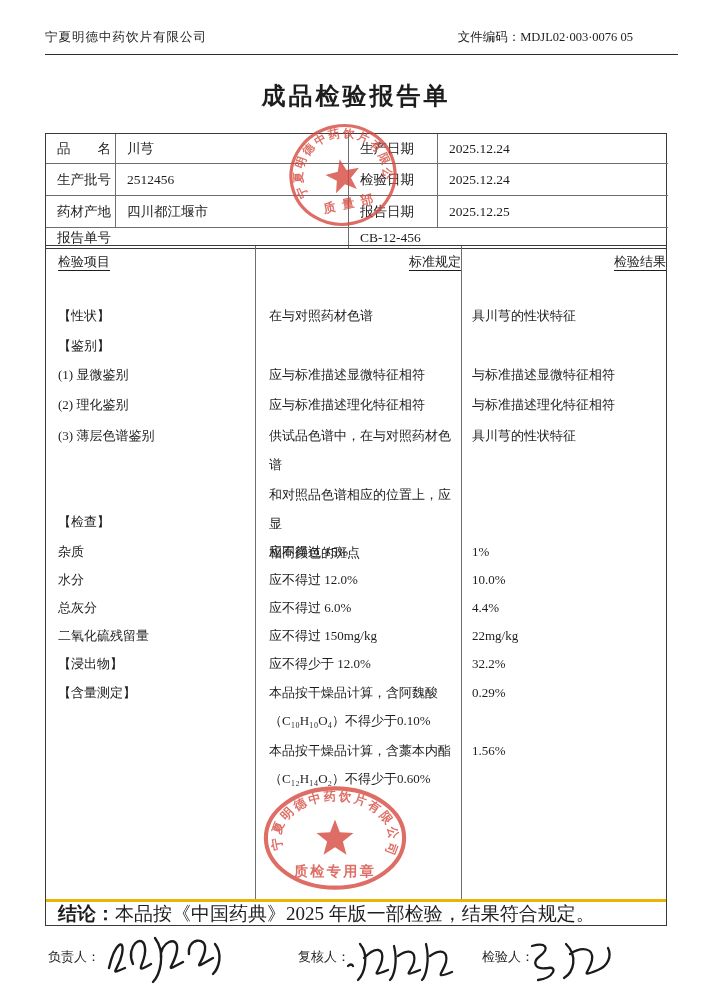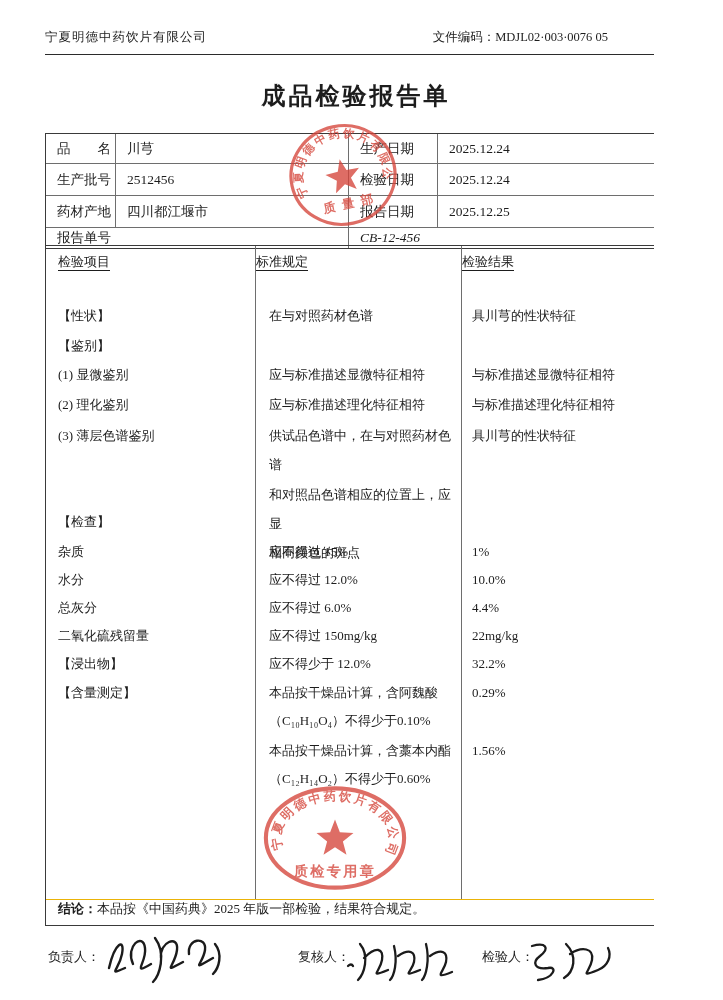--- a/index.html
+++ b/index.html
@@ -1,50 +1,50 @@
 <!DOCTYPE html>
 <html><head>
 <meta charset="utf-8">
 <style>
   html,body{margin:0;padding:0;background:#ffffff;}
   .page{position:relative;width:654px;height:1000px;background:#ffffff;overflow:hidden;
-        font-family:"Liberation Serif","DejaVu Serif",serif;color:#1d1d1d;}
+        font-family:"Liberation Serif","DejaVu Serif",serif;color:#1d1d1d;padding-left:25px;}
   .abs{position:absolute;}
   
   .company{left:45px;top:29px;font-size:12.5px;letter-spacing:1px;}
   .doccode{right:46px;top:29px;font-size:12.5px;}
   .header-rule{left:45px;top:54px;width:633px;height:0;border-top:1.4px solid #2b2b2b;}
   .title{left:45px;top:80px;width:622px;text-align:center;font-size:24px;font-weight:bold;letter-spacing:3px;}
   
   .info-table{left:45px;top:133px;width:622px;border:1.3px solid #3a3a3a;display:grid;
               grid-template-columns:70px 233px 89px 230px;grid-template-rows:30px 32px 32px 20px;
               box-sizing:border-box;font-size:13.5px;}
   .info-table>div{border-right:1px solid #6e6e6e;border-bottom:1px solid #6e6e6e;display:flex;align-items:center;
               padding-left:11px;box-sizing:border-box;white-space:nowrap;overflow:visible;}
   .info-table>div.lastcol{border-right:none;}
   .info-table>div.lastrow{border-bottom:none;}
   .span12{grid-column:1/3;}
-  .span34{grid-column:3/5;padding-left:8px;font-style:italic;}
+  .span34{grid-column:3/5;padding-left:8px;}
   
   .main-table{left:45px;top:245px;width:622px;border:1.3px solid #3a3a3a;box-sizing:border-box;font-size:13px;}
   .mrow{display:flex;align-items:stretch;}
   .mc{box-sizing:border-box;}
   .mc1{width:210px;border-right:1px solid #6e6e6e;padding-left:12px;}
   .mc2{width:206px;border-right:1px solid #6e6e6e;padding-left:13px;}
   .mc3{flex:1;padding-left:10px;}
   .h55{height:55px;} .h30{height:30px;} .h29{height:29px;} .h28{height:28px;}
   .h88{height:88px;} .h58{height:58px;} .h57{height:57px;} .h106{height:106px;}
   .vcenter .mc{display:flex;align-items:center;}
   .vtop .mc{padding-top:2px;line-height:29.3px;}
   .vtop2 .mc{padding-top:1px;line-height:28px;}
   .th-row .mc{padding-top:7px;}
   .th{text-decoration:underline;text-underline-offset:4px;}
-  .tcenter{text-align:left;padding-left:0 !important;}
-  .concl-row{height:26px;border-top:1px solid #eab308;display:flex;align-items:flex-start;
-             padding-left:12px;font-size:13px;box-sizing:border-box;}
+  .tcenter{text-align:right;padding-left:0 !important;}
+  .concl-row{height:26px;border-top:3px solid #eab308;display:flex;align-items:center;
+             padding-left:12px;font-size:19px;box-sizing:border-box;}
   .concl-label{font-weight:bold;}
   
   .stamp{pointer-events:none;opacity:0.78;}
   .stamp-top{left:286px;top:121px;width:114px;height:108px;transform:rotate(-12deg);}
   .stamp-bottom{left:262px;top:784px;width:146px;height:108px;}
   
   .sig-label{font-size:13px;top:948px;}
   .sig-svg{pointer-events:none;}
 </style>
 </head>

